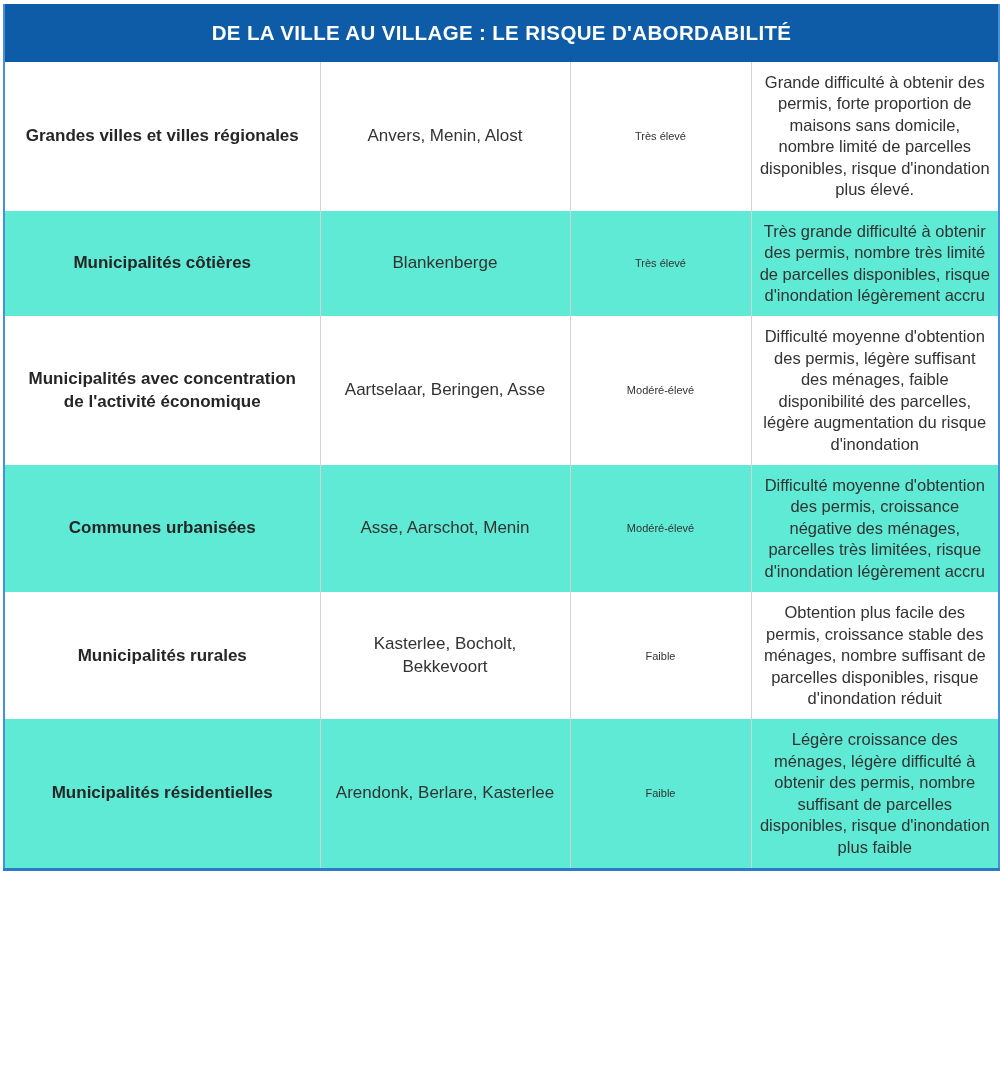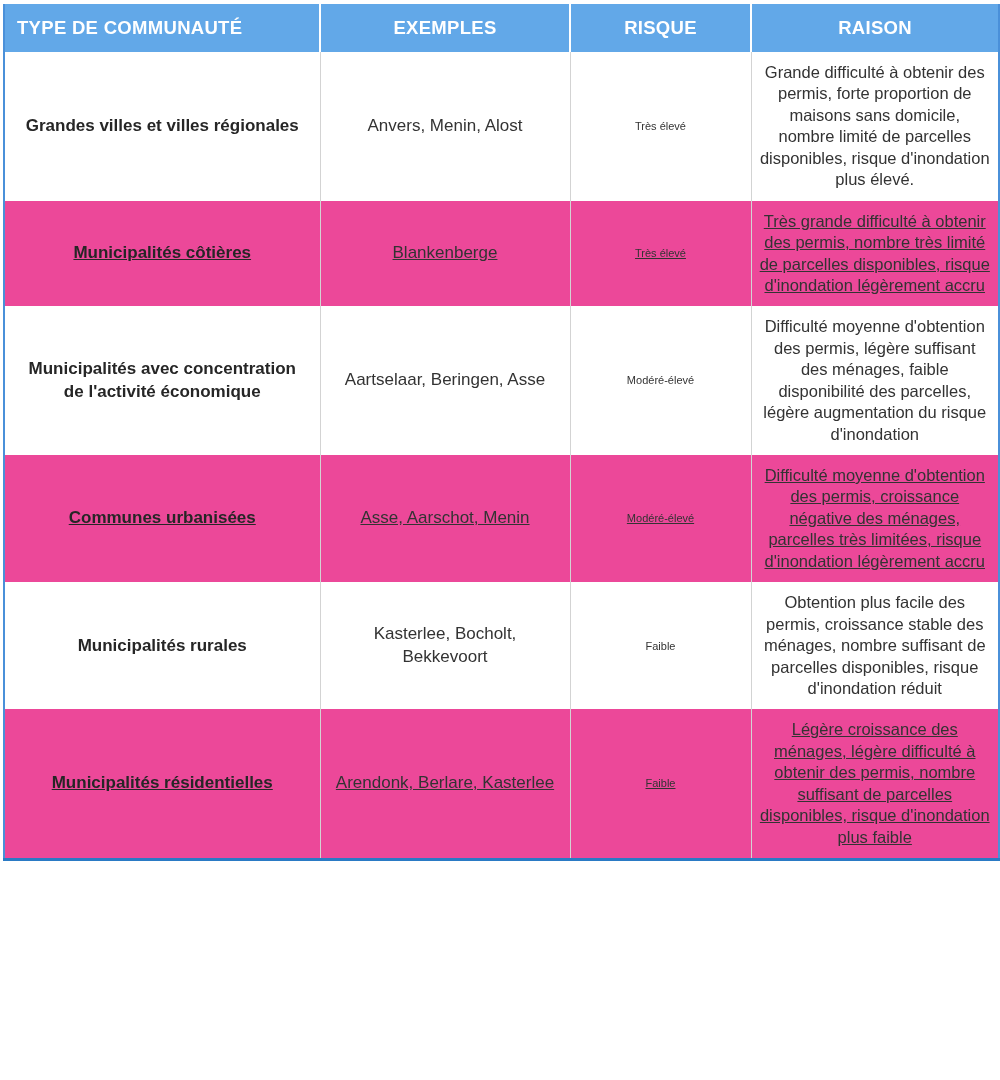--- a/index.html
+++ b/index.html
@@ -70,21 +70,21 @@
     color: #333333;
     line-height: 1.32;
     border-left: 1px solid #d3d3d3;
     border-right: 1px solid #d3d3d3;
     margin-top: 36px;
   }
   .affordability-table td.cell:first-child { border-left: none; }
   .affordability-table td.cell:last-child  { border-right: none; }
 
   tr.row-odd  td.cell { background: #ffffff; }
-  tr.row-even td.cell { background: #ec4899; text-decoration: underline; }
+  tr.row-even td.cell { background: #5eead4; }
 
   td.cell.type-cell {
     font-weight: bold;
     color: #262626;
     font-size: 17px;
     padding-left: 16px;
     padding-right: 16px;
   }
 
   td.cell.reason-cell {
@@ -109,24 +109,21 @@
   <table class="affordability-table">
     <colgroup>
       <col class="c-type">
         <col class="c-example">
         <col class="c-risk">
         <col class="c-reason">
     </colgroup>
 
     <thead>
       <tr>
-        <th class="col-header">TYPE DE COMMUNAUTÉ</th>
-        <th class="col-header">EXEMPLES</th>
-        <th class="col-header">RISQUE</th>
-        <th class="col-header">RAISON</th>
+        <th class="title-bar-cell" colspan="4">DE LA VILLE AU VILLAGE : LE RISQUE D'ABORDABILITÉ</th>
       </tr>
     </thead>
 
     <tbody>
       <tr class="row-odd">
         <td class="cell type-cell">Grandes villes et villes régionales</td>
         <td class="cell example-cell">Anvers, Menin, Alost</td>
         <td class="cell risk-cell">Très élevé</td>
         <td class="cell reason-cell">Grande difficulté à obtenir des permis, forte proportion de maisons sans domicile, nombre limité de parcelles disponibles, risque d'inondation plus élevé.</td>
       </tr>

